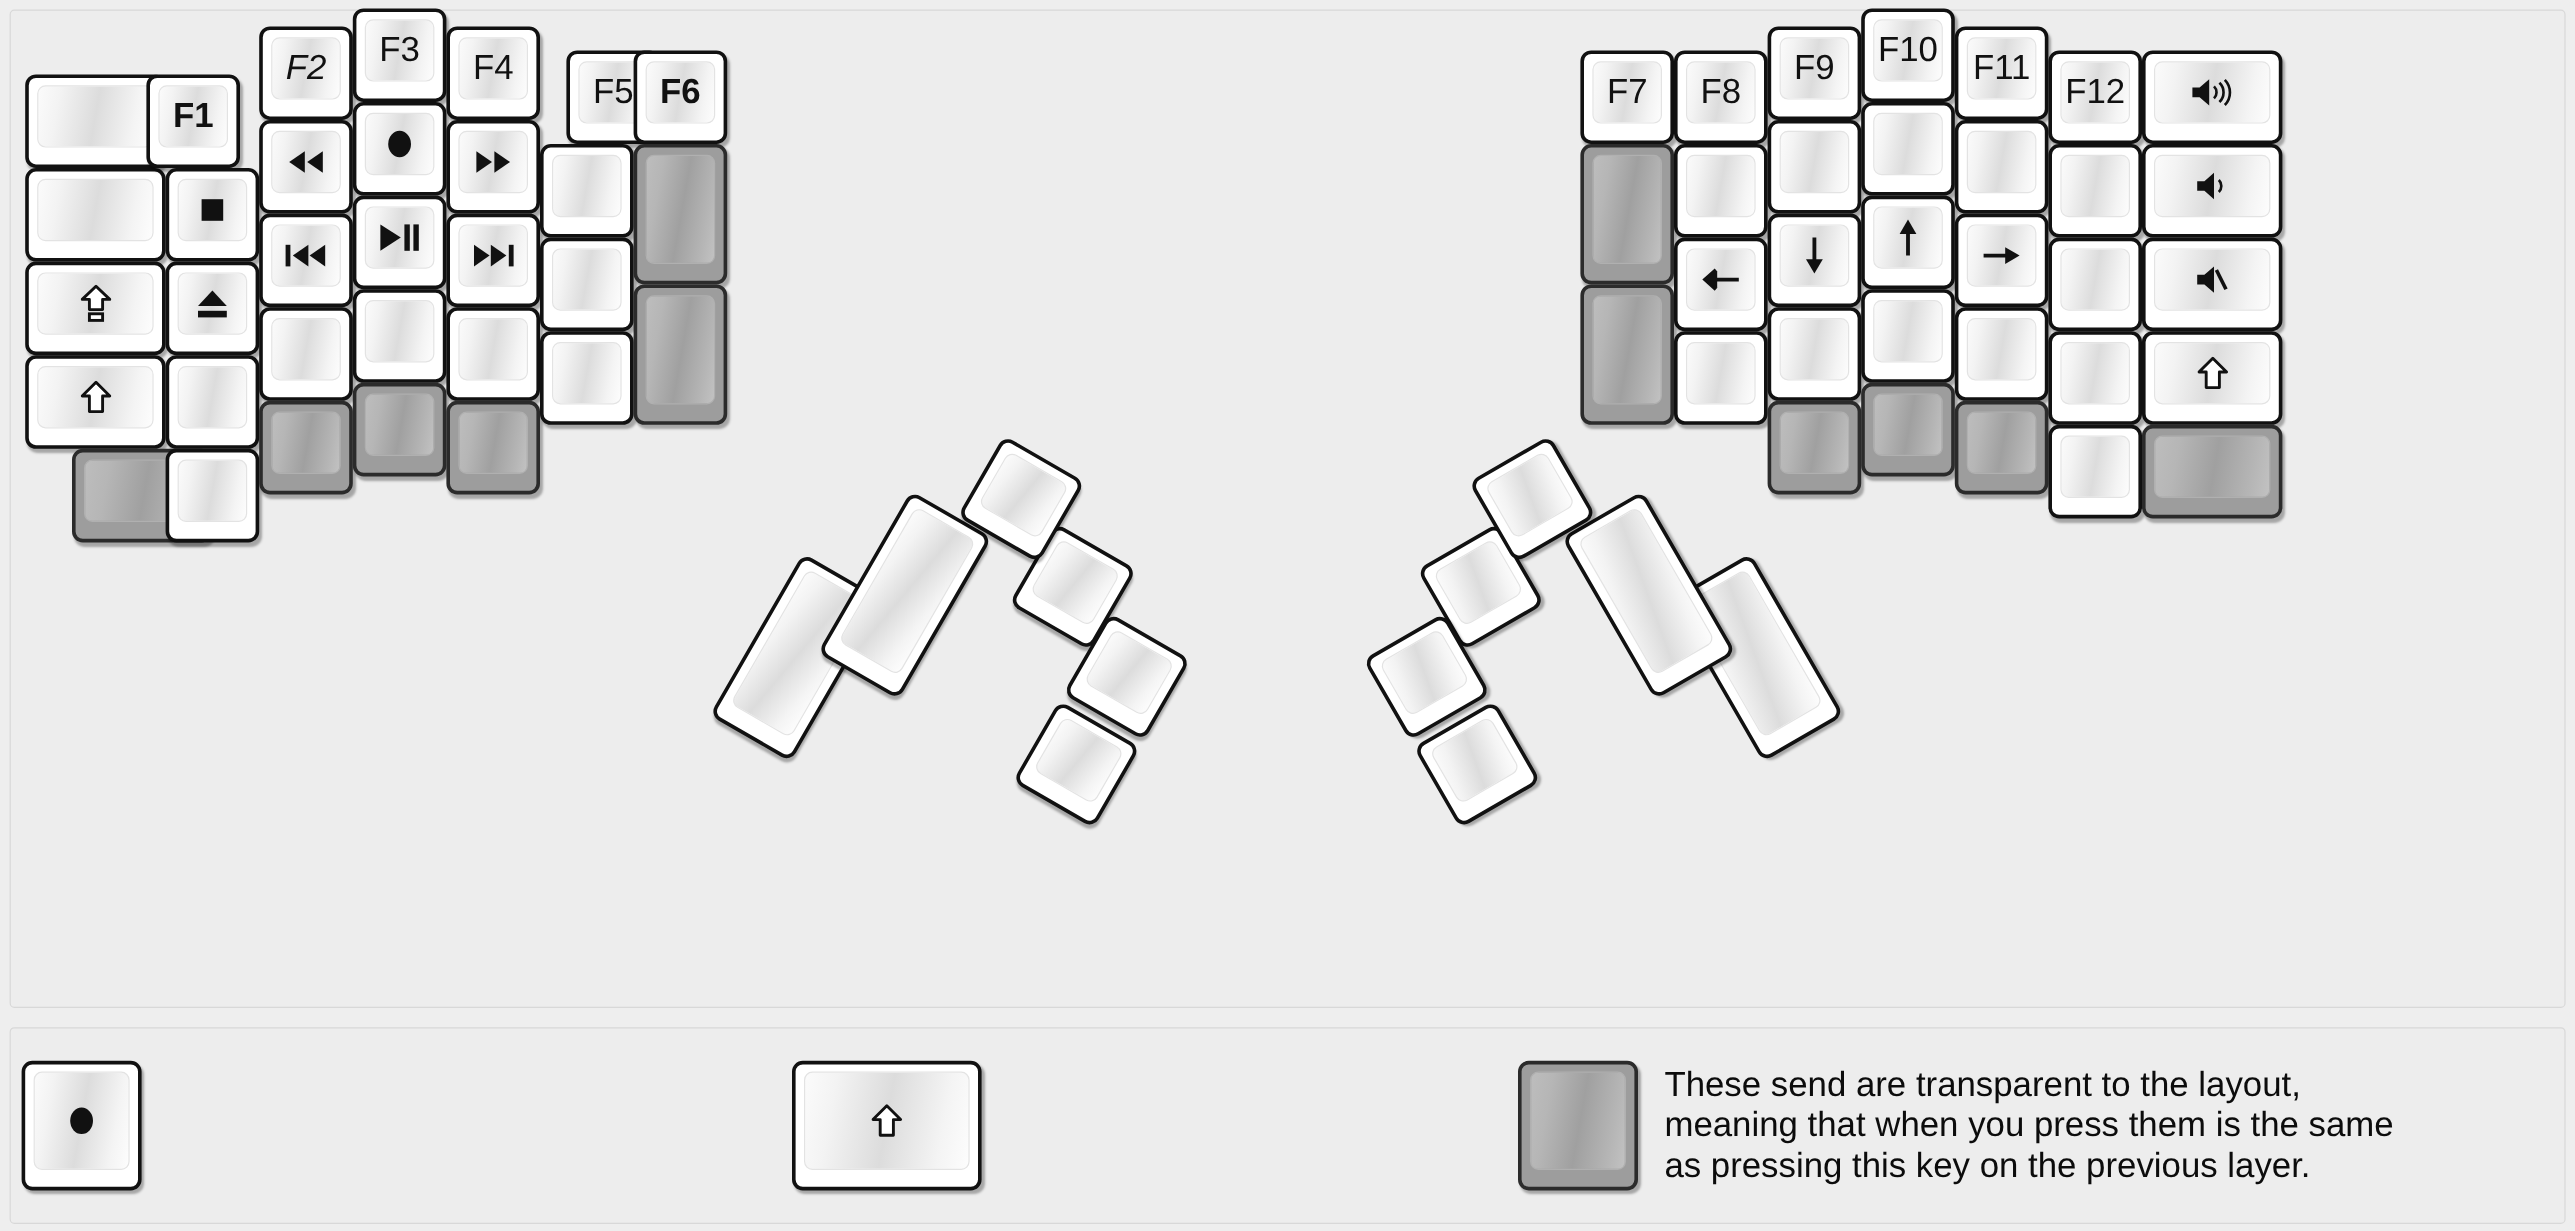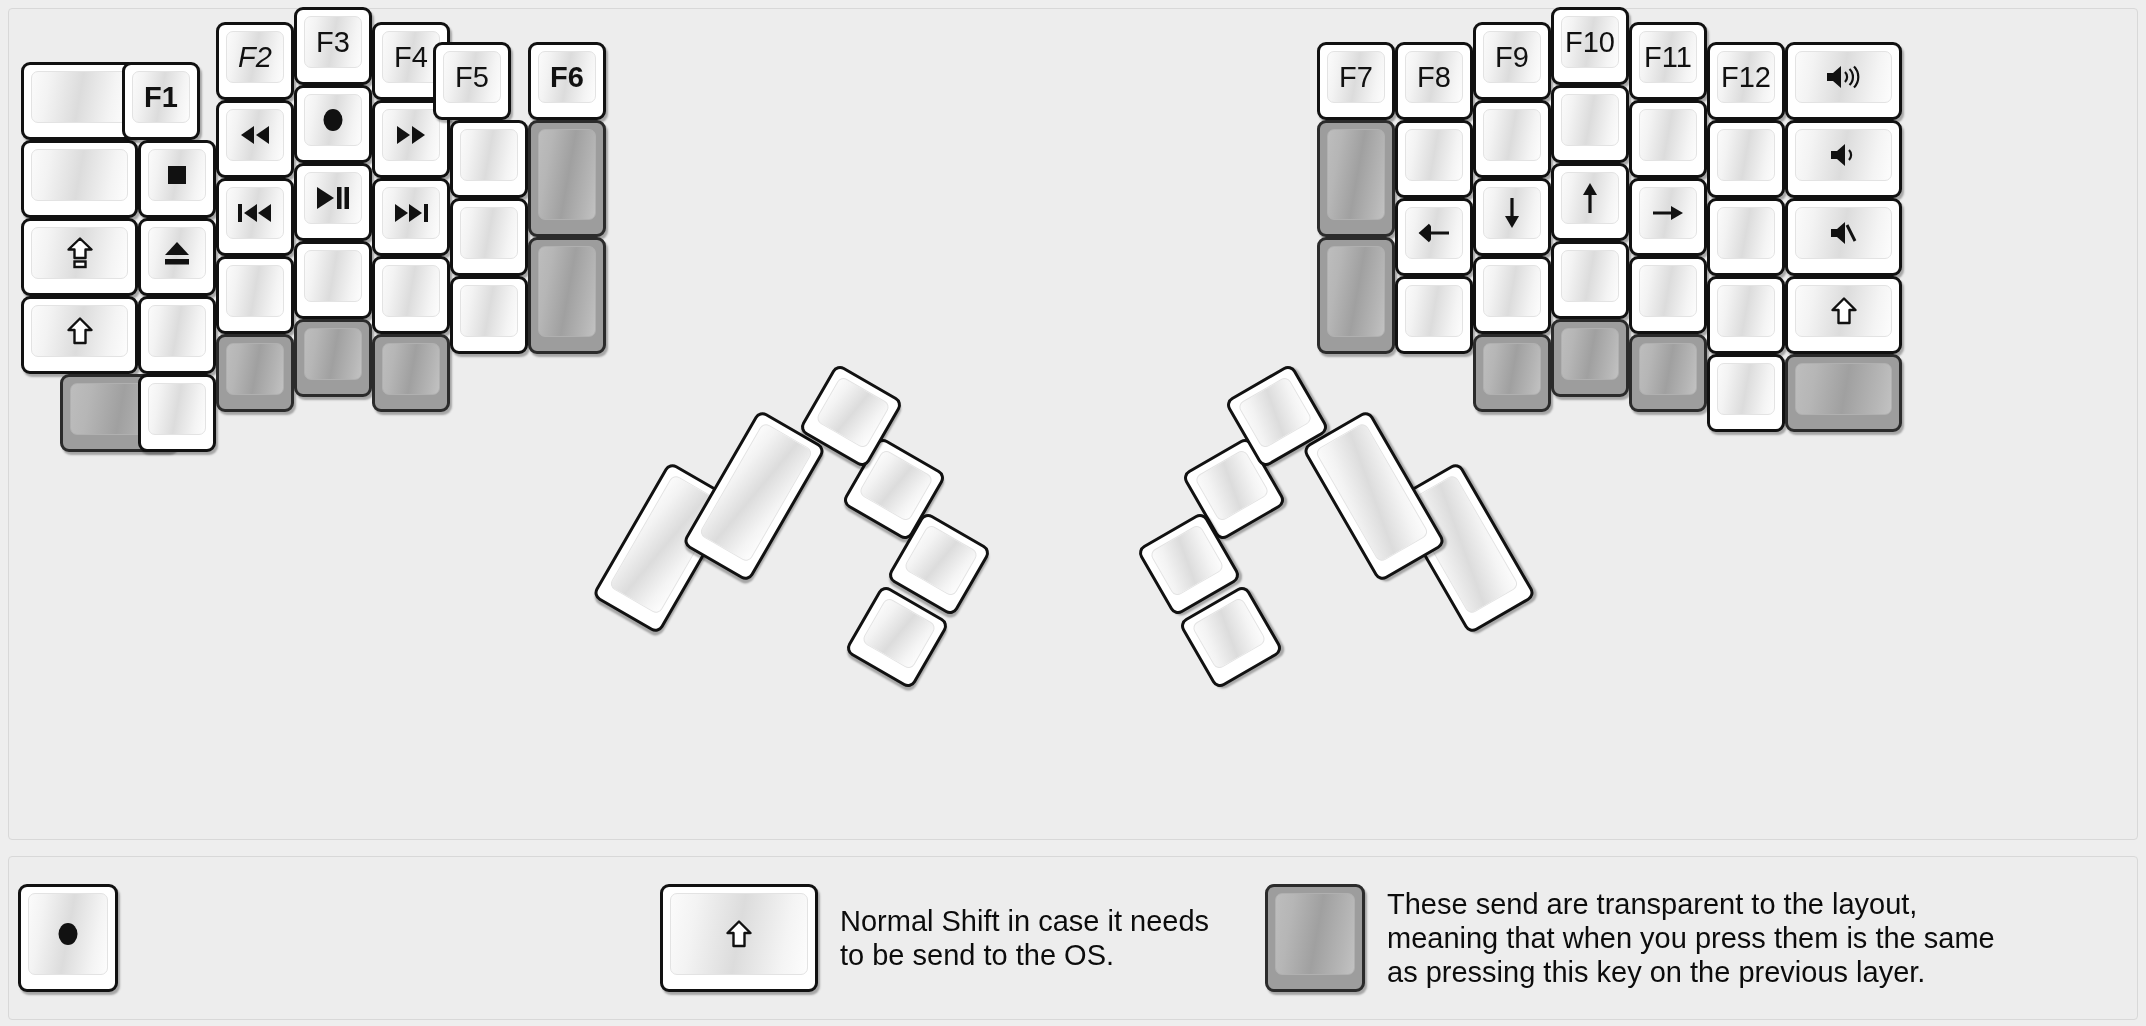--- a/index.html
+++ b/index.html
@@ -252,21 +252,21 @@
             </svg>
           </span>
         </div>
       </div>
       <div class="key" style="left: 372px; top: 256px; width: 78px; height: 78px;">
         <div class="cap"></div>
       </div>
       <div class="key trans" style="left: 372px; top: 334px; width: 78px; height: 78px;">
         <div class="cap"></div>
       </div>
-      <div class="key" style="left: 433px; top: 42px; width: 78px; height: 78px;">
+      <div class="key" style="left: 472px; top: 42px; width: 78px; height: 78px;">
         <div class="cap">
           <span class="legend">F5</span>
         </div>
       </div>
       <div class="key" style="left: 450px; top: 120px; width: 78px; height: 78px;">
         <div class="cap"></div>
       </div>
       <div class="key" style="left: 450px; top: 198px; width: 78px; height: 78px;">
         <div class="cap"></div>
       </div>
@@ -505,22 +505,20 @@
           <div class="key" style="left: 0px; top: 0px; width: 158px; height: 108px;">
             <div class="cap">
               <span>
                 <svg class="ic" width="26" height="28" viewBox="0 0 26 28">
                   <path d="M13 1.5 L24.5 13 L18.5 13 L18.5 26 L7.5 26 L7.5 13 L1.5 13 Z" fill="#fff" stroke="#111" stroke-width="2.4" stroke-linejoin="round"></path>
                 </svg>
               </span>
             </div>
           </div>
         </div>
-        <div class="note-text">Normal Shift in case it needs
-to be send to the OS.</div>
       </div>
       <div class="note" style="left: 1265px; top: 884px;">
         <div class="note-key-wrap" style="width: 100px; height: 108px;">
           <div class="key trans" style="left: 0px; top: 0px; width: 100px; height: 108px;">
             <div class="cap"></div>
           </div>
         </div>
         <div class="note-text">These send are transparent to the layout,
 meaning that when you press them is the same
 as pressing this key on the previous layer.</div>

